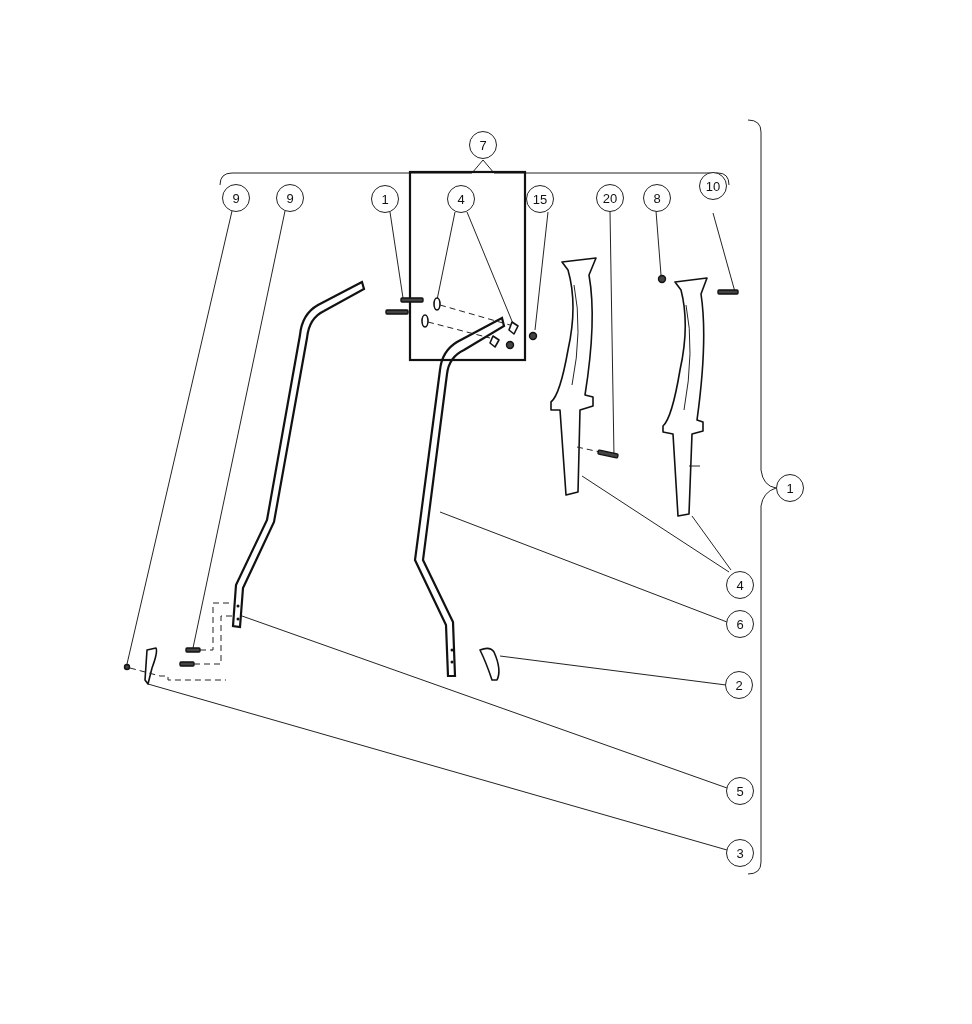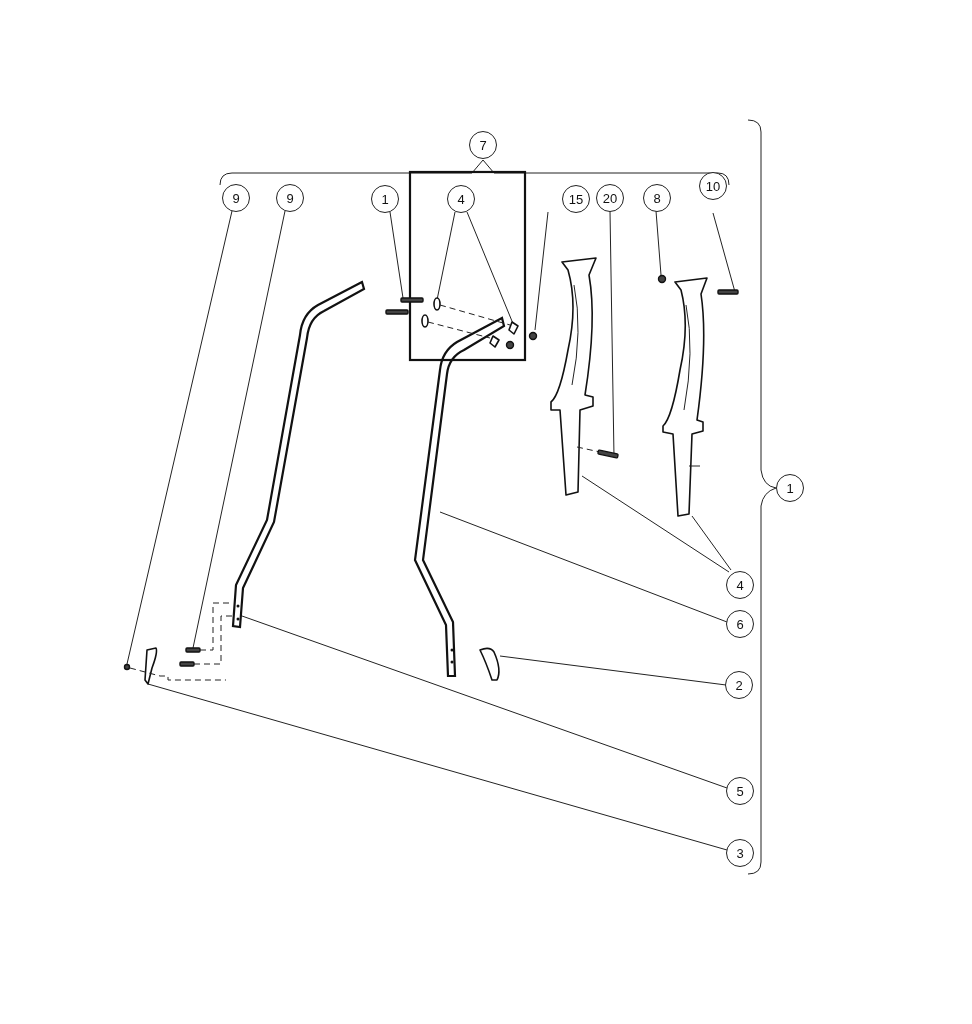--- a/index.html
+++ b/index.html
@@ -97,21 +97,21 @@
       <path class="dash" d="M130,668 L160,676 L168,676 L168,680 L200,680 L226,680"></path>
     </g>
   </svg>
 
   
   <div class="callout" style="left:469px;top:131px">7</div>
   <div class="callout" style="left:222px;top:184px">9</div>
   <div class="callout" style="left:276px;top:184px">9</div>
   <div class="callout" style="left:371px;top:185px">1</div>
   <div class="callout" style="left:447px;top:185px">4</div>
-  <div class="callout" style="left:562px;top:185px">15</div>
+  <div class="callout" style="left:526px;top:185px">15</div>
   <div class="callout" style="left:596px;top:184px">20</div>
   <div class="callout" style="left:643px;top:184px">8</div>
   <div class="callout" style="left:699px;top:172px">10</div>
   <div class="callout" style="left:776px;top:474px">1</div>
   <div class="callout" style="left:726px;top:571px">4</div>
   <div class="callout" style="left:726px;top:610px">6</div>
   <div class="callout" style="left:725px;top:671px">2</div>
   <div class="callout" style="left:726px;top:777px">5</div>
   <div class="callout" style="left:726px;top:839px">3</div>
 </div>

